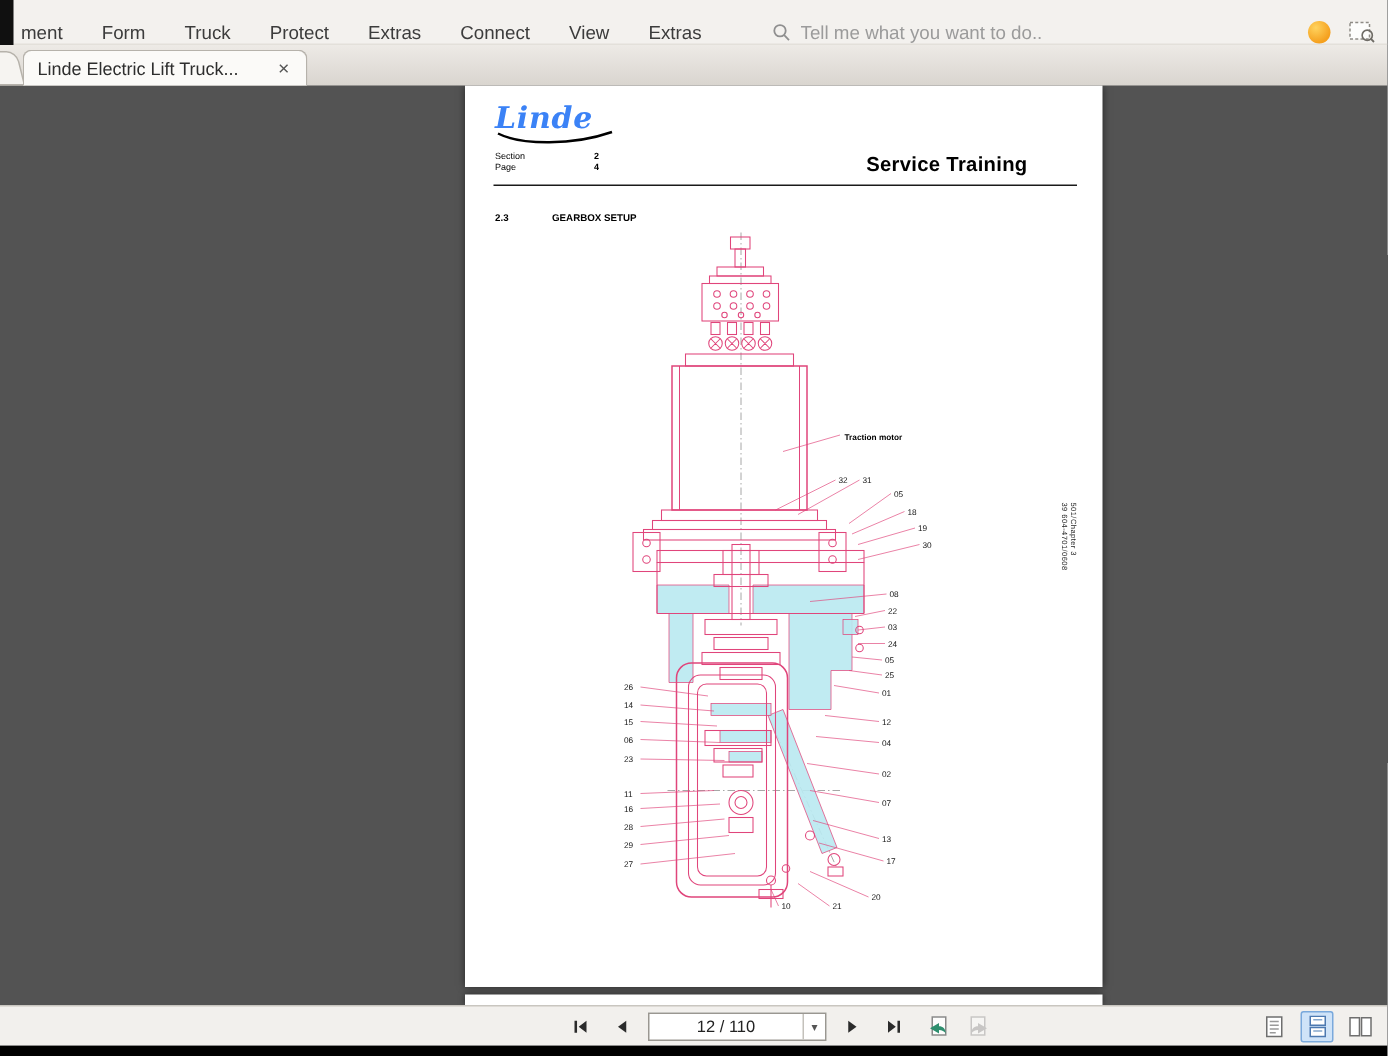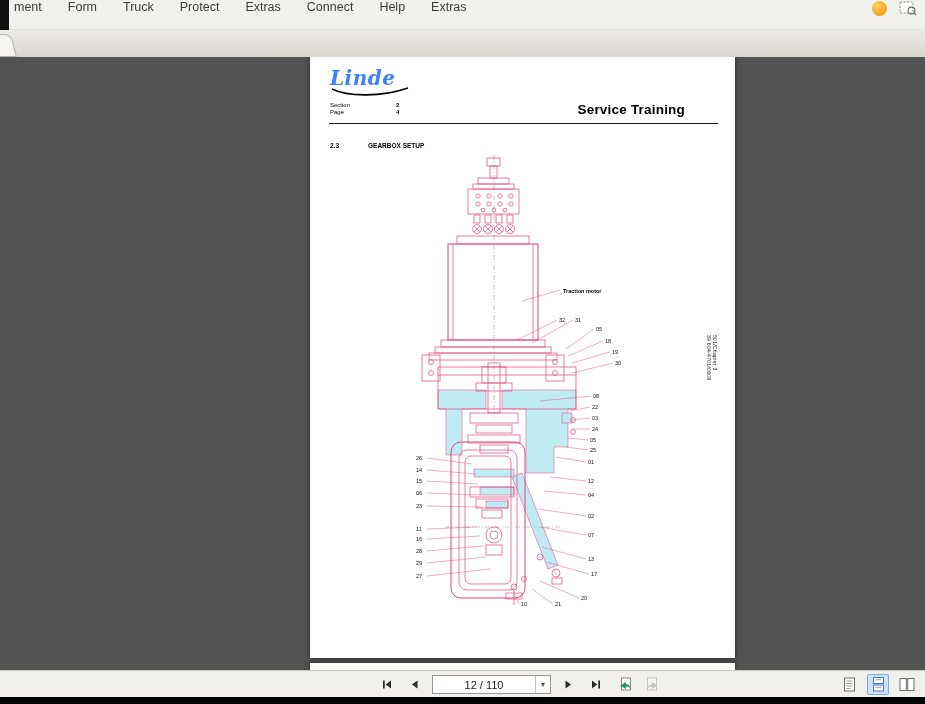--- a/index.html
+++ b/index.html
@@ -2,21 +2,21 @@
 <html style="--pink: #e0457b; --cyan: #b9e9f1; --blue: #cfe3f8; --orange: #f5a01e;"><head>
 <meta charset="utf-8">
 <style>
   * { box-sizing: border-box; margin: 0; padding: 0; }
   html,body { width: 925px; height: 704px; }
   body { font-family: "Liberation Sans", sans-serif; overflow: hidden; background:#fff; }
   .app { position: relative; width: 925px; height: 704px; overflow: hidden; background:#535353; }
 
   
   .menubar { position:absolute; top:0; left:0; right:0; height:30px; background:#f3f1ee;
-             border-bottom:1px solid #e3e0da; display:flex; align-items:flex-start; padding-left:14px;
+             border-bottom:1px solid #e3e0da; display:flex; align-items:flex-end; padding-left:14px;
              font-size:12.5px; color:#3c3c3c; z-index:5; }
   .corner { position:absolute; top:0; left:0; width:9px; height:30px; background:#101010; z-index:6; }
   .menu-item { margin-right:26px; cursor:default; white-space:nowrap; }
   .search { display:flex; align-items:center; margin-left:20px; }
   .search svg { margin-right:6px; }
   .search-input { border:none; outline:none; background:transparent; font-size:12.5px; width:190px;
                   font-family:"Liberation Sans",sans-serif; color:#444; }
   .search-input::placeholder { color:#9b9b9b; }
   .right-icons { margin-left:auto; margin-right:8px; display:flex; align-items:center; gap:12px; }
   .dot { width:15px; height:15px; border-radius:50%;
@@ -89,35 +89,46 @@
 
 <div class="app">
 
   <div class="menubar">
     <span class="menu-item">ment</span>
     <span class="menu-item">Form</span>
     <span class="menu-item">Truck</span>
     <span class="menu-item">Protect</span>
     <span class="menu-item">Extras</span>
     <span class="menu-item">Connect</span>
-    <span class="menu-item">Help</span>
+    <span class="menu-item">View</span>
     <span class="menu-item">Extras</span>
+    <div class="search">
+      <svg width="14" height="14" viewBox="0 0 14 14">
+        <circle cx="6" cy="5.5" r="3.8" fill="none" stroke="#8f8f8f" stroke-width="1.2"></circle>
+        <line x1="8.8" y1="8.4" x2="12" y2="11.8" stroke="#8f8f8f" stroke-width="1.2"></line>
+      </svg>
+      <input class="search-input" placeholder="Tell me what you want to do.." style="">
+    </div>
     <div class="right-icons">
       <span class="dot"></span>
       <svg width="18" height="16" viewBox="0 0 18 16">
         <rect x="1" y="2" width="13" height="11" fill="#fdfdfc" stroke="#8f8c86" stroke-width="1" stroke-dasharray="2 1.5"></rect>
         <circle cx="12.5" cy="10.5" r="3.4" fill="none" stroke="#6f6c66" stroke-width="1.1"></circle>
         <line x1="14.8" y1="12.8" x2="17" y2="15" stroke="#6f6c66" stroke-width="1.2"></line>
       </svg>
     </div>
   </div>
   <div class="corner"></div>
 
   <div class="tabbar">
     <div class="tab-stub"></div>
+    <div class="tab">
+      <span class="tab-label">Linde Electric Lift Truck...</span>
+      <span class="tab-close">×</span>
+    </div>
   </div>
 
   <div class="content">
     <div class="pdfpage">
 
       <div class="logo-wrap">
         <span class="logo-text">Linde</span>
         <svg class="logo-swoosh" width="84" height="14" viewBox="0 0 84 14">
           <path d="M2,4 C 18,12 52,12 78,3" fill="none" stroke="#000" stroke-width="1.6"></path>
         </svg>

